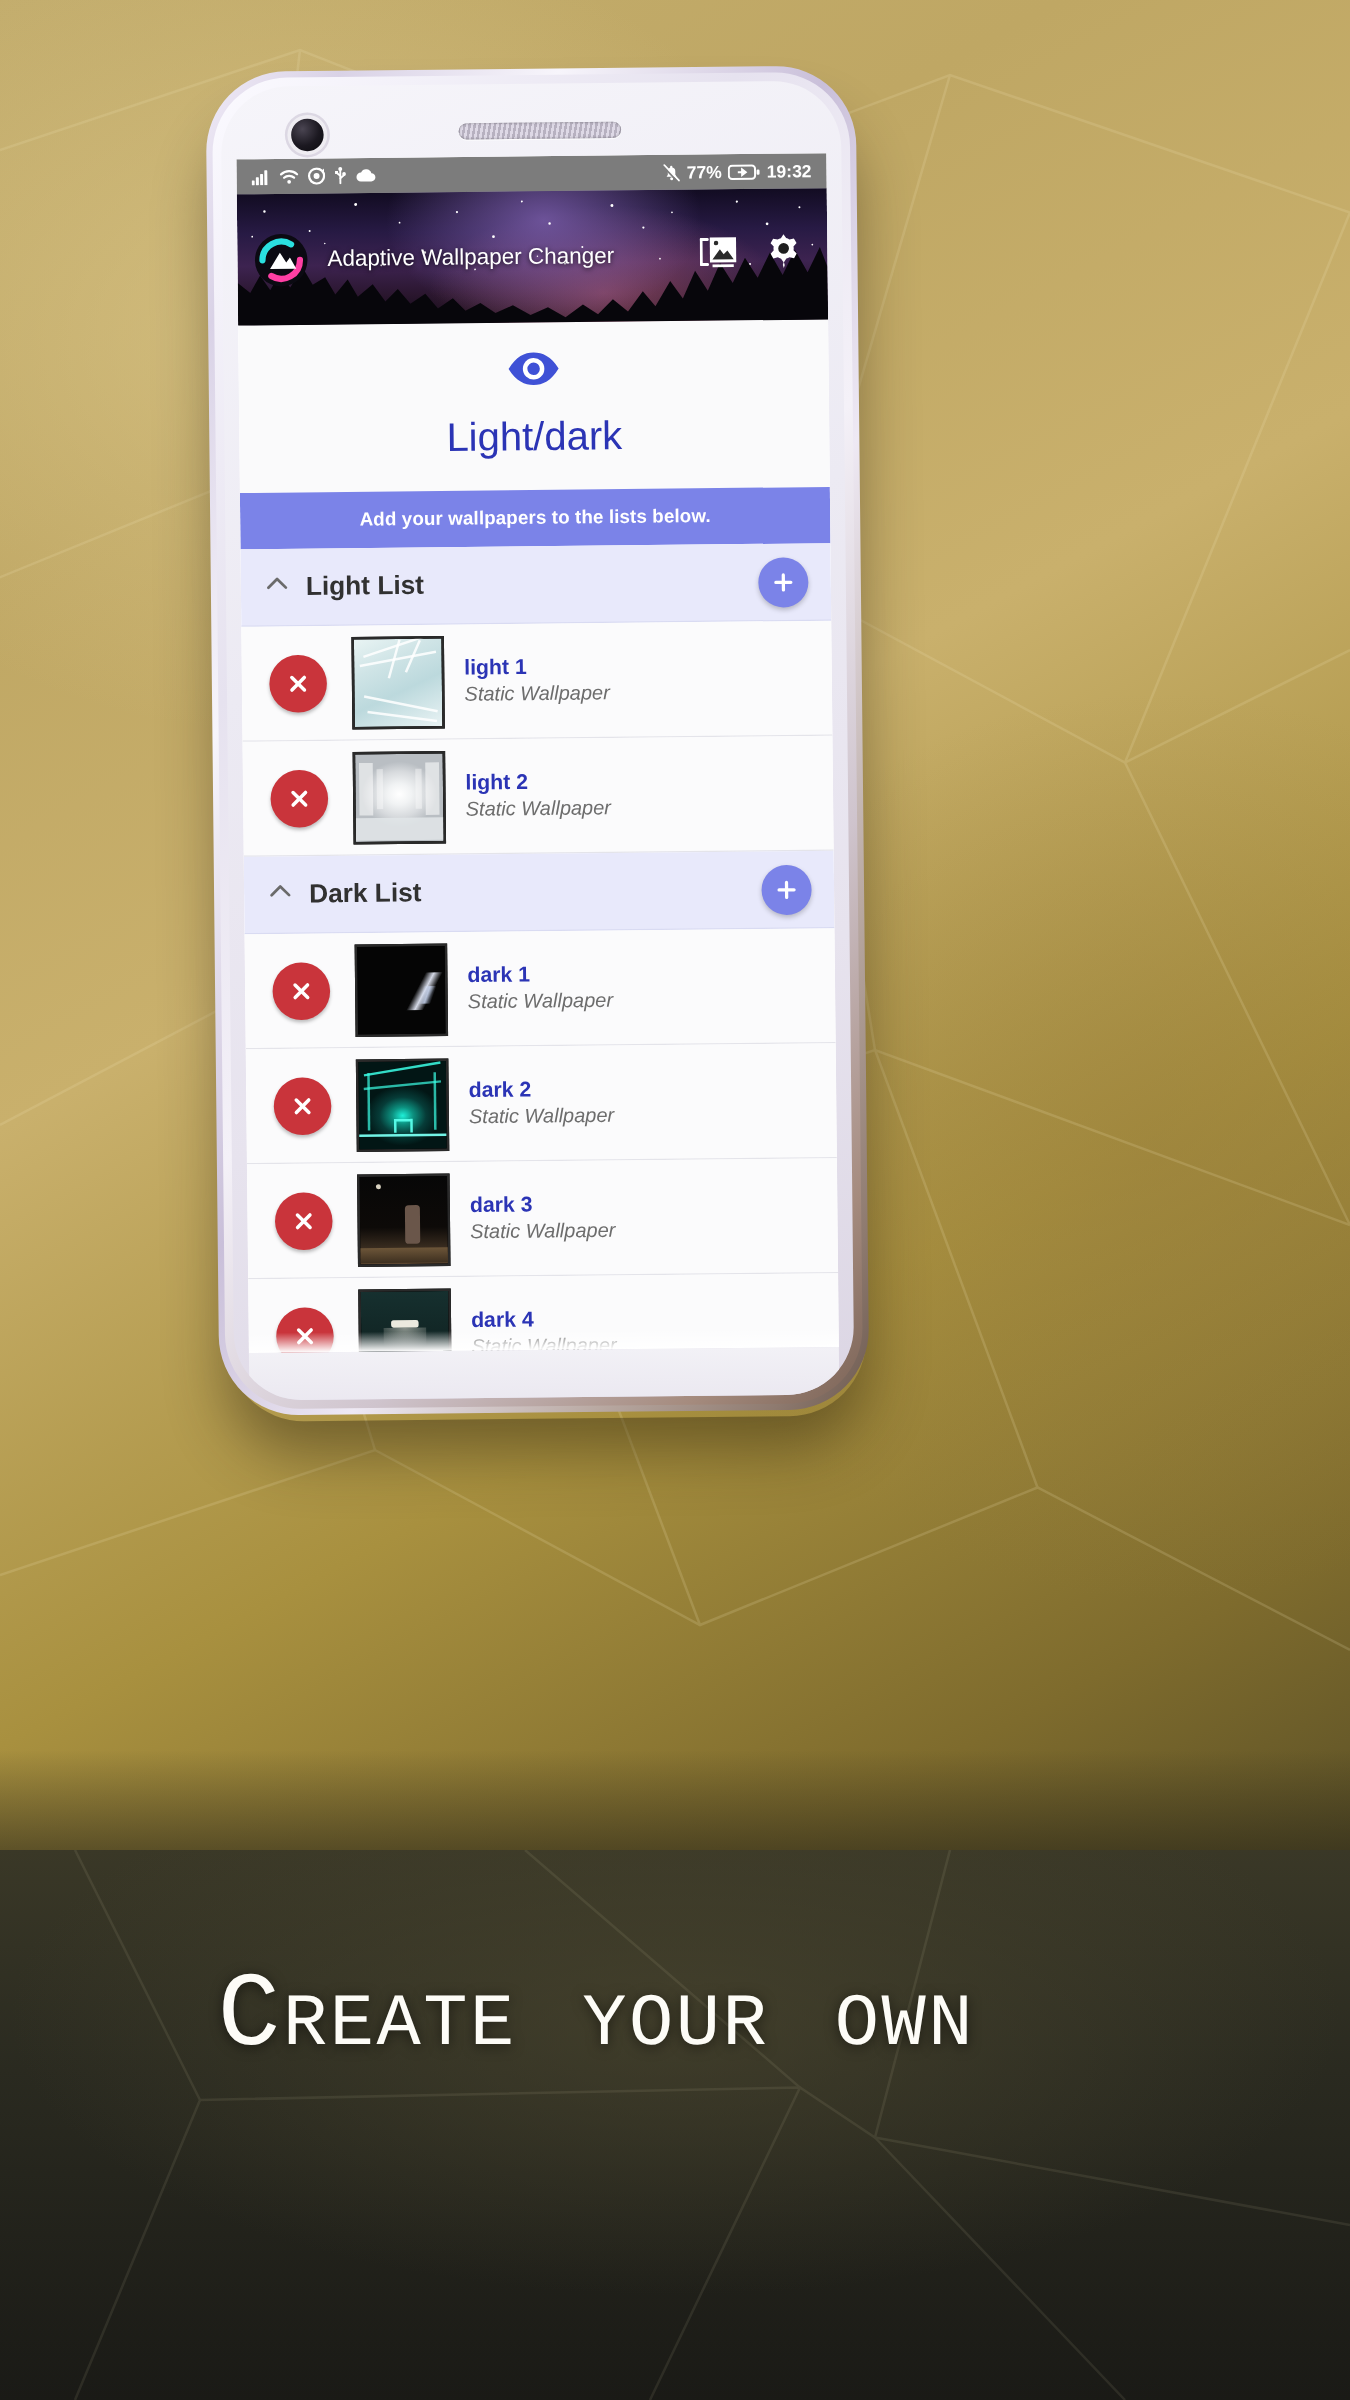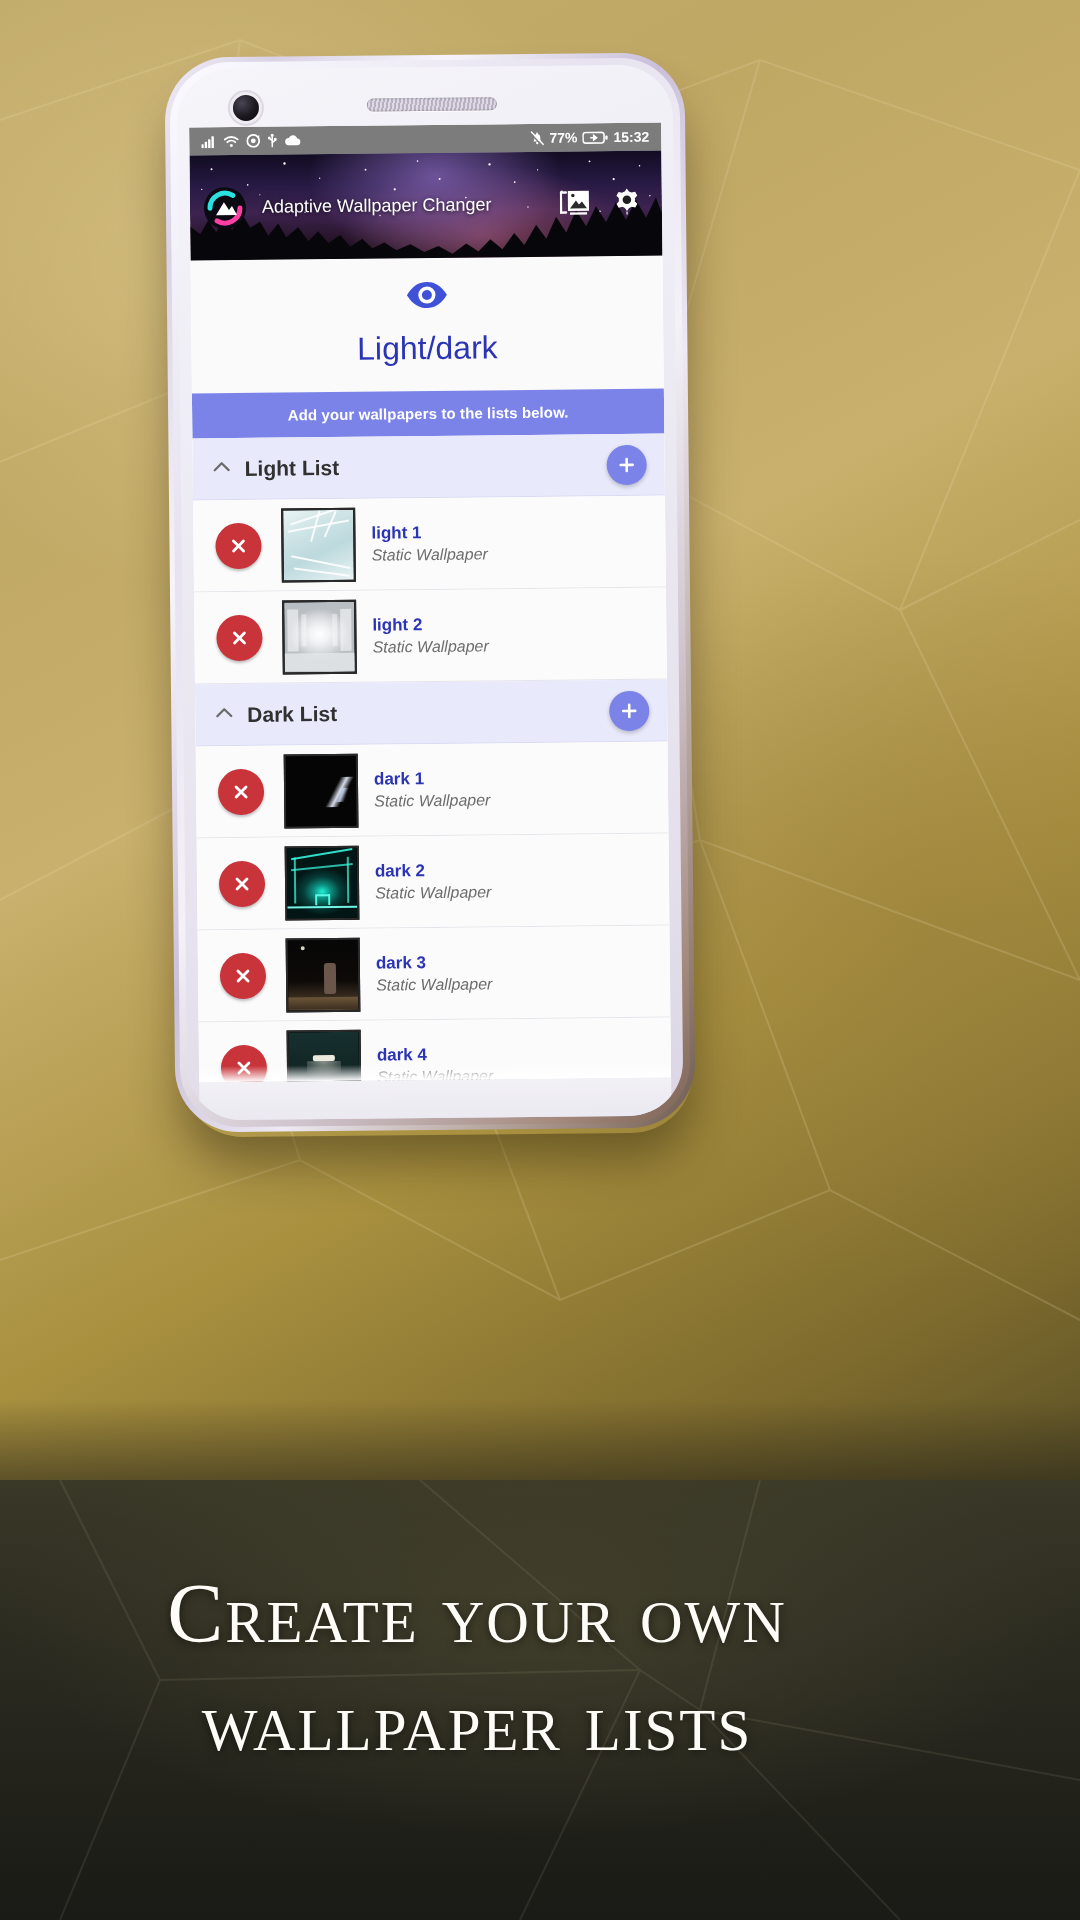--- a/index.html
+++ b/index.html
@@ -30,21 +30,21 @@
     background:
       radial-gradient(ellipse 760px 320px at 50% 30%, rgba(72,68,46,.75), rgba(40,38,28,0) 70%),
       linear-gradient(180deg,#3a3827 0%, #2a2a20 40%, #1a1a16 100%);
   }
   #bg-bottom-poly { position:absolute; left:0; top:1480px; width:1080px; height:440px; opacity:.20; }
 
   
   #caption {
     position:absolute; left:0; top:1560px; width:916px;
     text-align:center;
-    font-family:Liberation Serif, serif;
+    font-family:Liberation Mono, monospace;
     color:#fdfcf7;
     font-variant:small-caps;
     letter-spacing:2px;
     line-height:1.28;
     text-shadow:0 2px 10px rgba(0,0,0,.55);
     padding-left:38px;
   }
   .cap-line { font-size:84px; display:block; white-space:nowrap; }
 
   
@@ -207,21 +207,20 @@
   <g fill="none" stroke="#d8cfa8" stroke-width="2" opacity="0.5">
     <path d="M60,0 L160,200 L60,440"></path>
     <path d="M420,0 L640,190 L520,440"></path>
     <path d="M760,0 L700,230 L900,440"></path>
     <path d="M160,200 L640,190 L700,230 L1080,300"></path>
   </g>
 </svg>
 
 <div id="caption">
   <span class="cap-line">Create your own</span>
-  <span class="cap-line">wallpaper lists</span>
 </div>
 
 <div id="phone">
   <div class="phone-shadow"></div>
   <div class="phone-outer">
     <div class="phone-mid">
       <div class="phone-body">
 
         <div class="top-hw">
           <div class="camera"></div>
@@ -286,21 +285,21 @@
                 </svg>
               </span>
               <span>77%</span>
               <span class="sb-icon">
                 <svg width="26" height="13" viewBox="0 0 26 13">
                   <rect x="0.8" y="1.2" width="21" height="10.6" rx="2.6" fill="none" stroke="#fff" stroke-width="1.6"></rect>
                   <rect x="23" y="4.4" width="2.4" height="4.2" rx="1" fill="#fff"></rect>
                   <path d="M14 6.5 L8 6.5 M11.4 4.2 L14.4 6.5 L11.4 8.8 Z" stroke="#fff" stroke-width="1.5" fill="#fff"></path>
                 </svg>
               </span>
-              <span>15:32</span>
+              <span>19:32</span>
             </div>
           </div>
 
           <div class="appbar">
             <svg class="stars" viewBox="0 0 472 105" preserveAspectRatio="none">
               <g fill="#ffffff">
                 <circle cx="22" cy="14" r="1"></circle>
                   <circle cx="58" cy="30" r="0.8"></circle>
                   <circle cx="95" cy="9" r="1.2"></circle>
                 <circle cx="130" cy="24" r="0.7"></circle>

